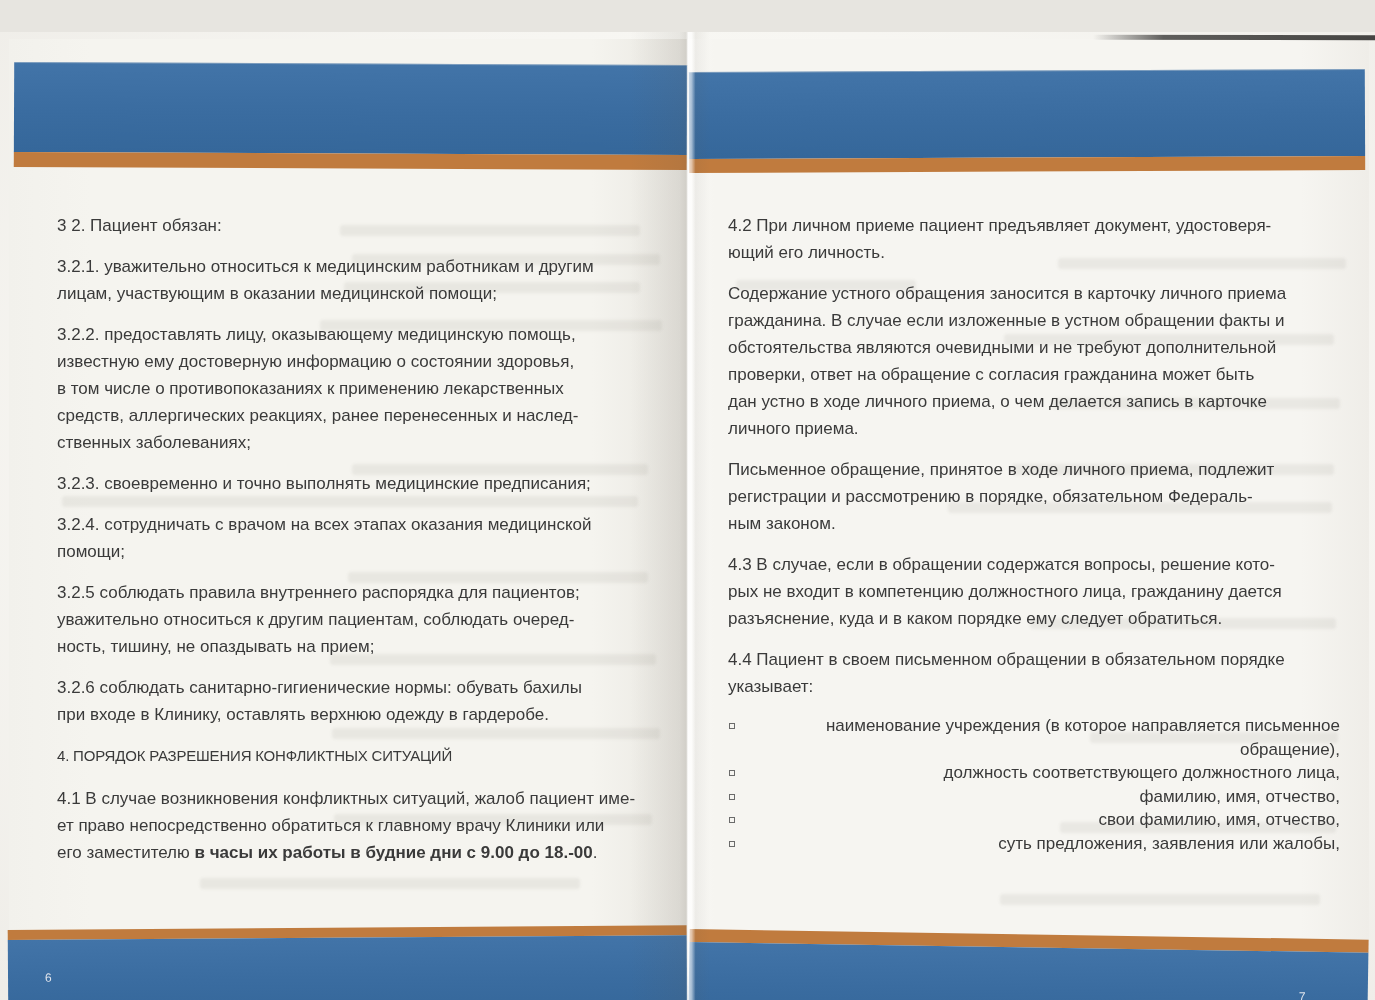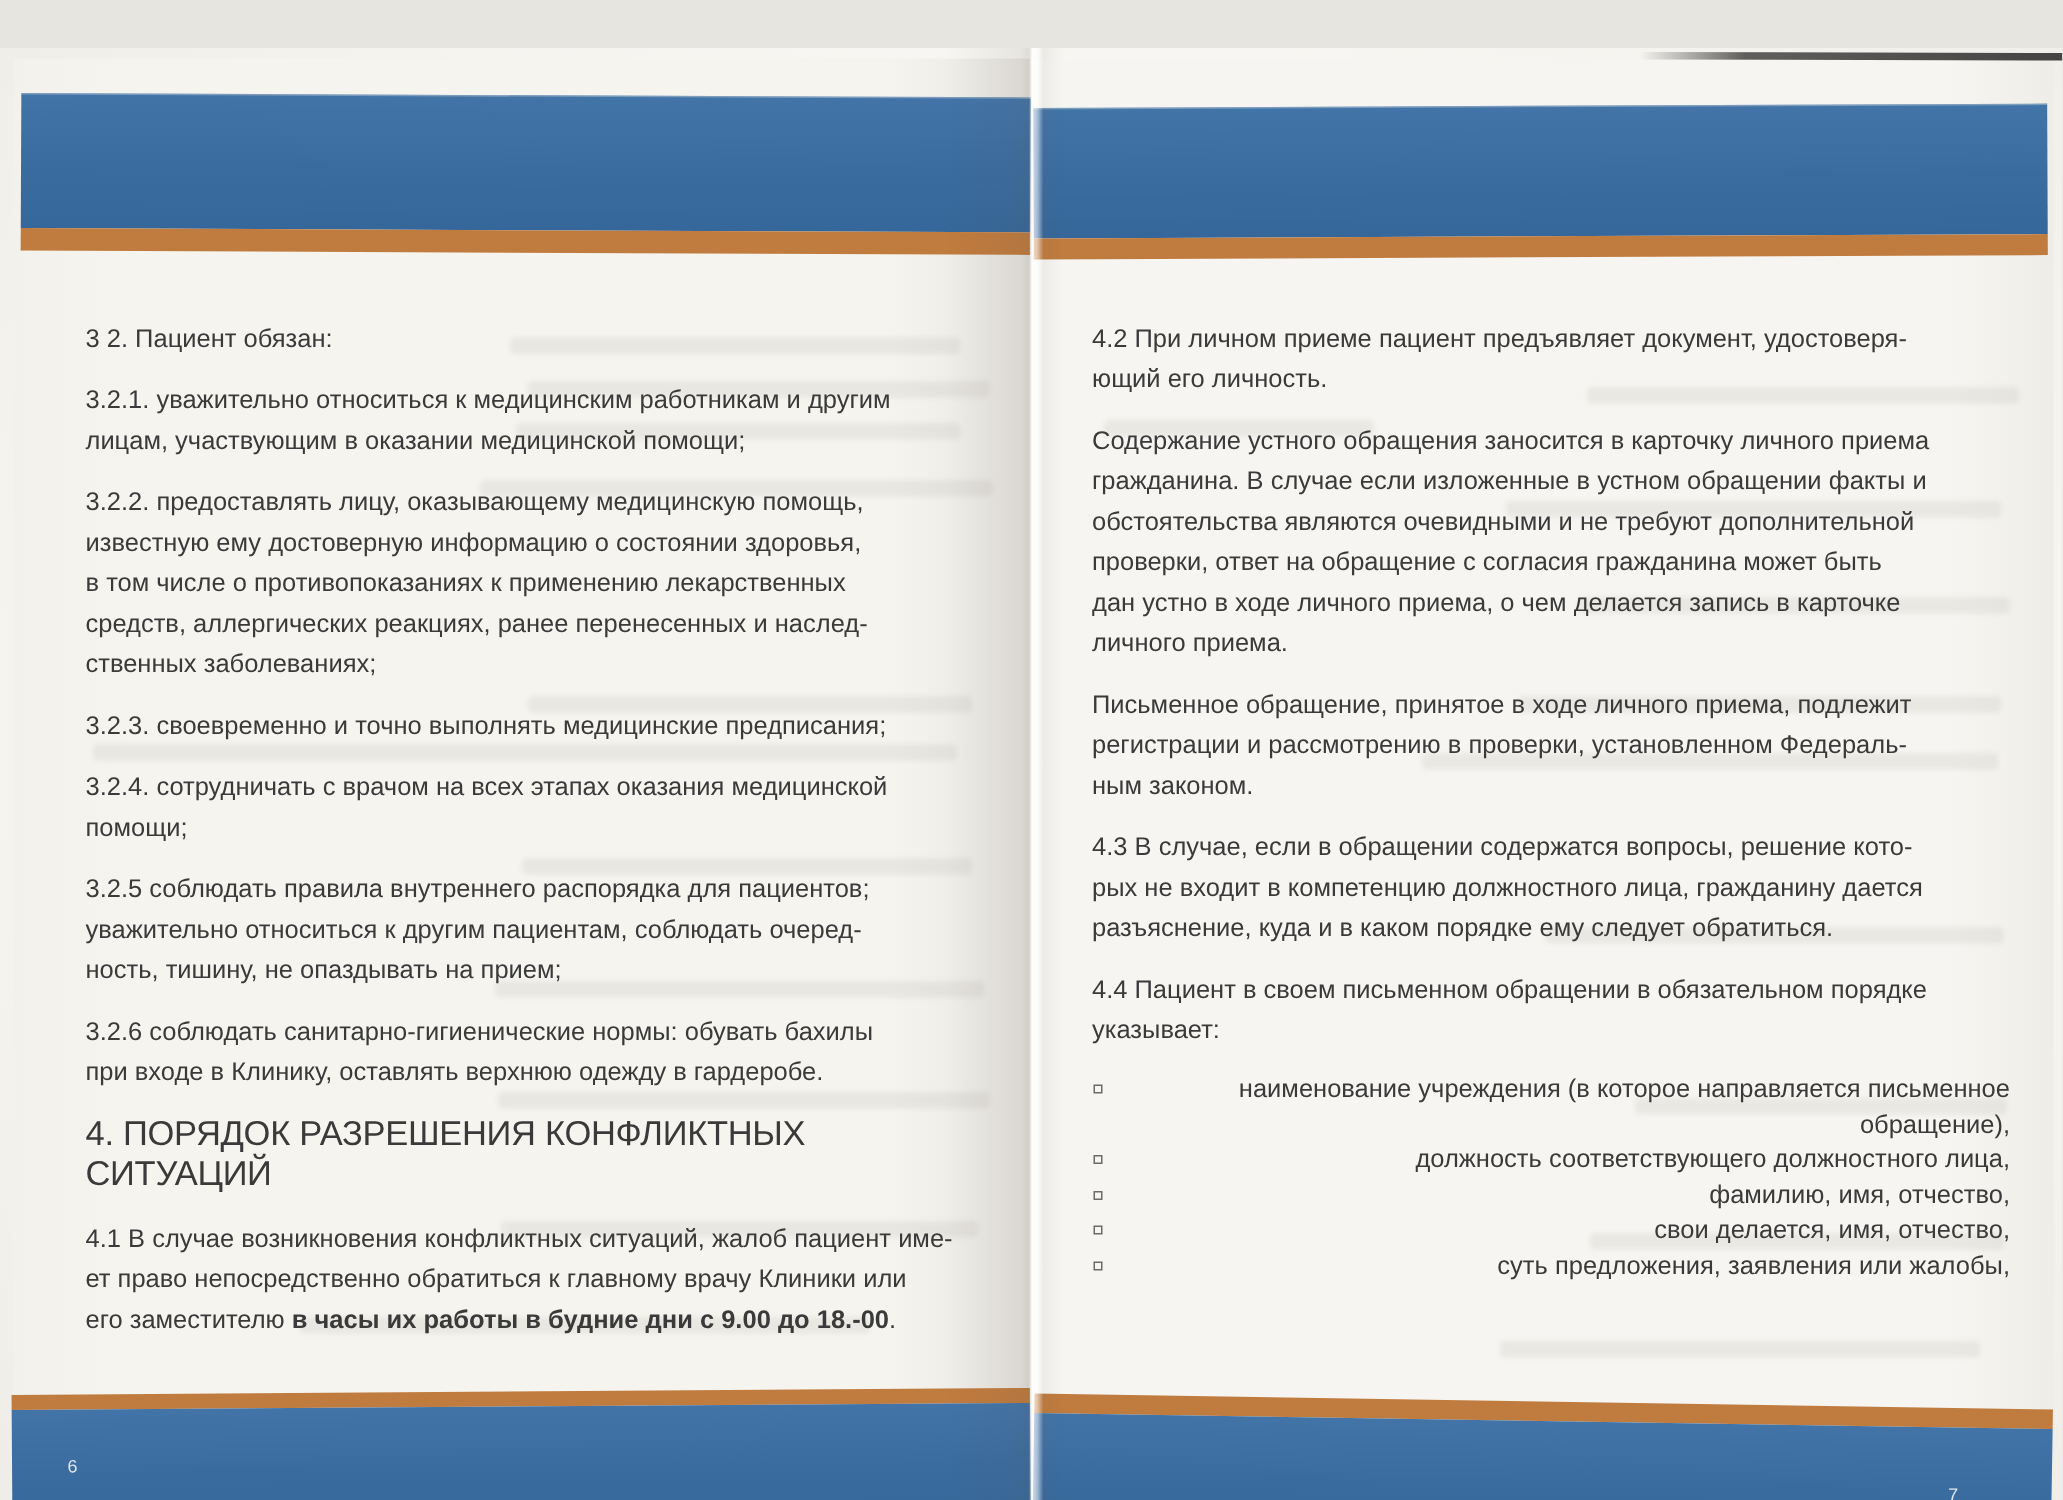--- a/index.html
+++ b/index.html
@@ -32,21 +32,21 @@
   .ftr-right .blue{height:76px;border-top:none;}
 
   .pagenum{position:absolute;color:var(--page_number,#dfe4ec);font-size:12px;line-height:12px;}
   .pagenum.n6{left:37px;top:42px;}
   .pagenum.n7{left:610px;top:52px;}
 
   .content{position:absolute;top:180px;font-size:17px;line-height:27px;color:var(--text,#3a3a3a);z-index:3;}
   .content.cl{left:57px;width:606px;}
   .content.cr{left:728px;width:612px;}
   .content p{margin:0 0 14px;white-space:pre-line;}
-  .content h2{font-size:23px;font-weight:normal;letter-spacing:-0.2px;margin:6px 0 16px;white-space:pre-line;}
+  .content h2{font-size:15px;font-weight:normal;letter-spacing:-0.2px;margin:6px 0 16px;white-space:pre-line;}
   .content b{font-weight:bold;}
   .content ul{list-style:none;margin:4px 0 0;padding:0;line-height:23.5px;text-align:right;}
   .content li{position:relative;padding-left:15px;white-space:pre-line;}
   .content li::before{content:'';position:absolute;left:1px;top:9px;width:4px;height:4px;border:1px solid #6b6b6b;}
 
   .ghost{position:absolute;height:11px;background:#97948a;opacity:.13;filter:blur(1.6px);border-radius:3px;z-index:1;}
 
   .fold{position:absolute;left:630px;top:0;width:80px;height:1000px;z-index:4;pointer-events:none;
     background:linear-gradient(to right,
       rgba(90,85,75,0) 0%,
@@ -126,33 +126,33 @@
   <div class="content cr">
     <p>4.2 При личном приеме пациент предъявляет документ, удостоверя-
 ющий его личность.</p>
     <p>Содержание устного обращения заносится в карточку личного приема
 гражданина. В случае если изложенные в устном обращении факты и
 обстоятельства являются очевидными и не требуют дополнительной
 проверки, ответ на обращение с согласия гражданина может быть
 дан устно в ходе личного приема, о чем делается запись в карточке
 личного приема.</p>
     <p>Письменное обращение, принятое в ходе личного приема, подлежит
-регистрации и рассмотрению в проверки, установленном Федераль-
+регистрации и рассмотрению в порядке, обязательном Федераль-
 ным законом.</p>
     <p>4.3 В случае, если в обращении содержатся вопросы, решение кото-
 рых не входит в компетенцию должностного лица, гражданину дается
 разъяснение, куда и в каком порядке ему следует обратиться.</p>
     <p>4.4 Пациент в своем письменном обращении в обязательном порядке
 указывает:</p>
     <ul>
       <li>наименование учреждения (в которое направляется письменное
 обращение),</li>
       <li>должность соответствующего должностного лица,</li>
       <li>фамилию, имя, отчество,</li>
-      <li>свои делается, имя, отчество,</li>
+      <li>свои фамилию, имя, отчество,</li>
       <li>суть предложения, заявления или жалобы,</li>
     </ul>
   </div>
 
   <div class="band ftr-left">
     <div class="orange"></div>
     <div class="blue"></div>
     <span class="pagenum n6">6</span>
   </div>
   <div class="band ftr-right">

